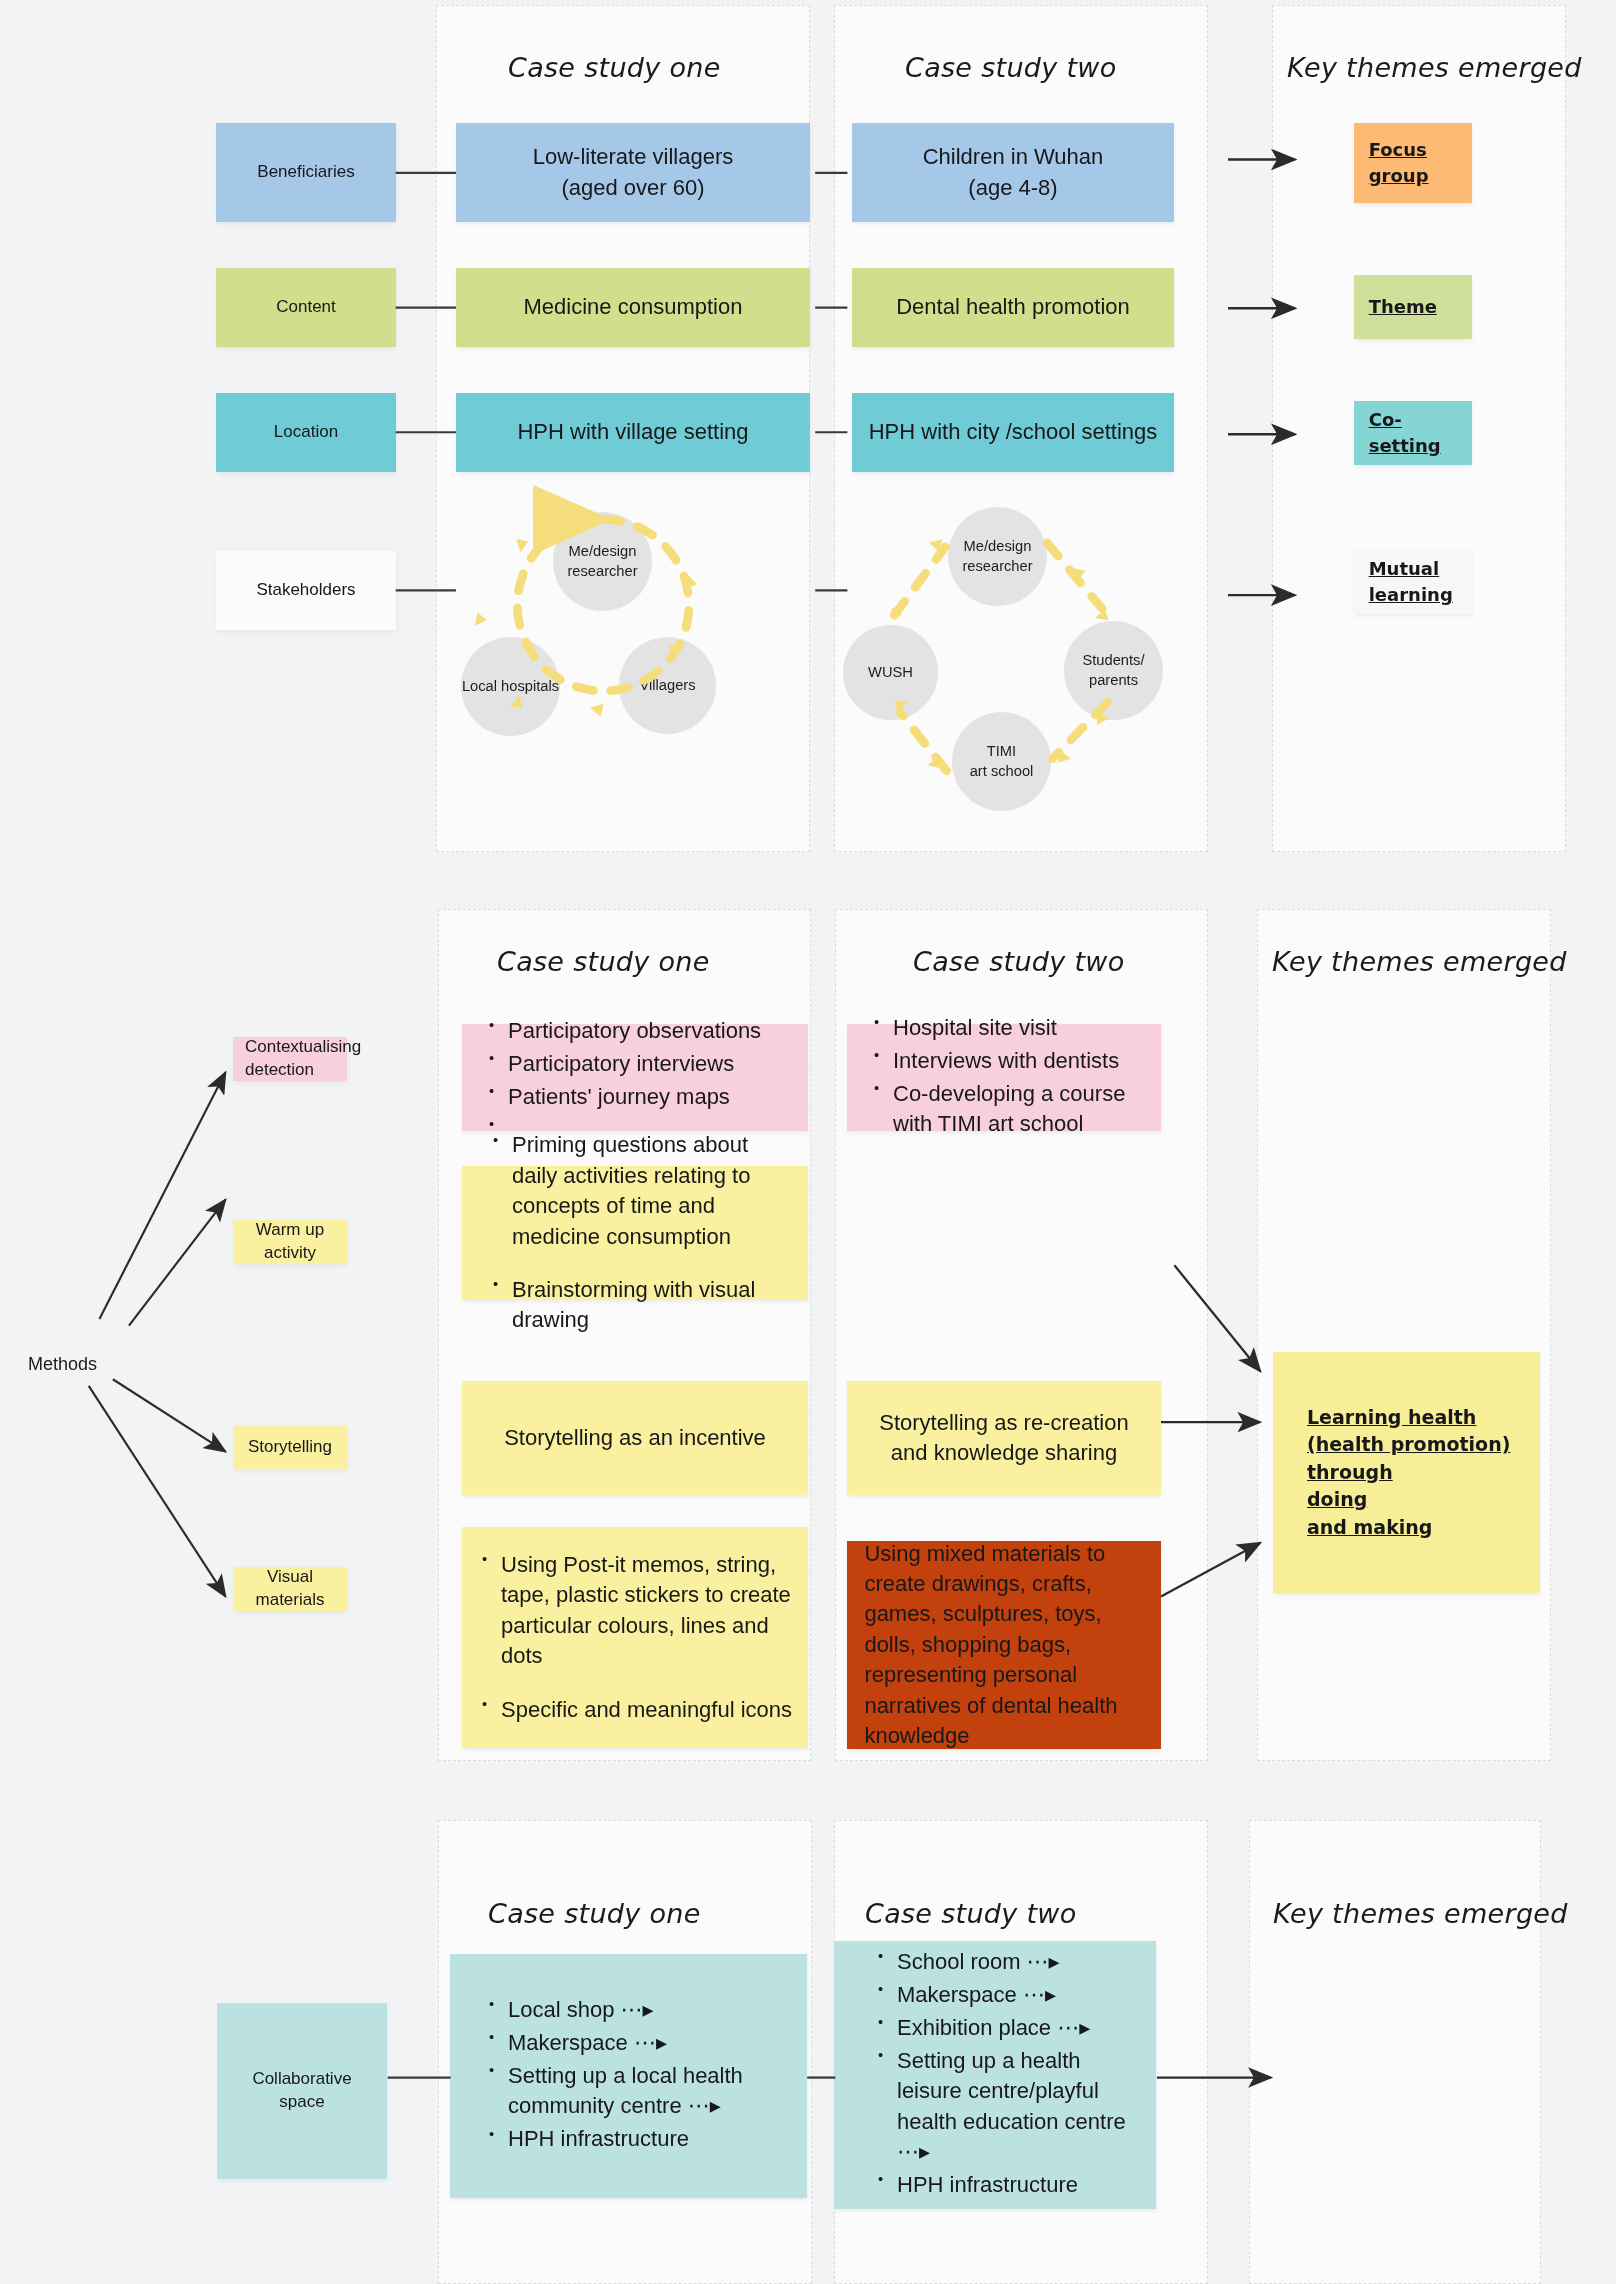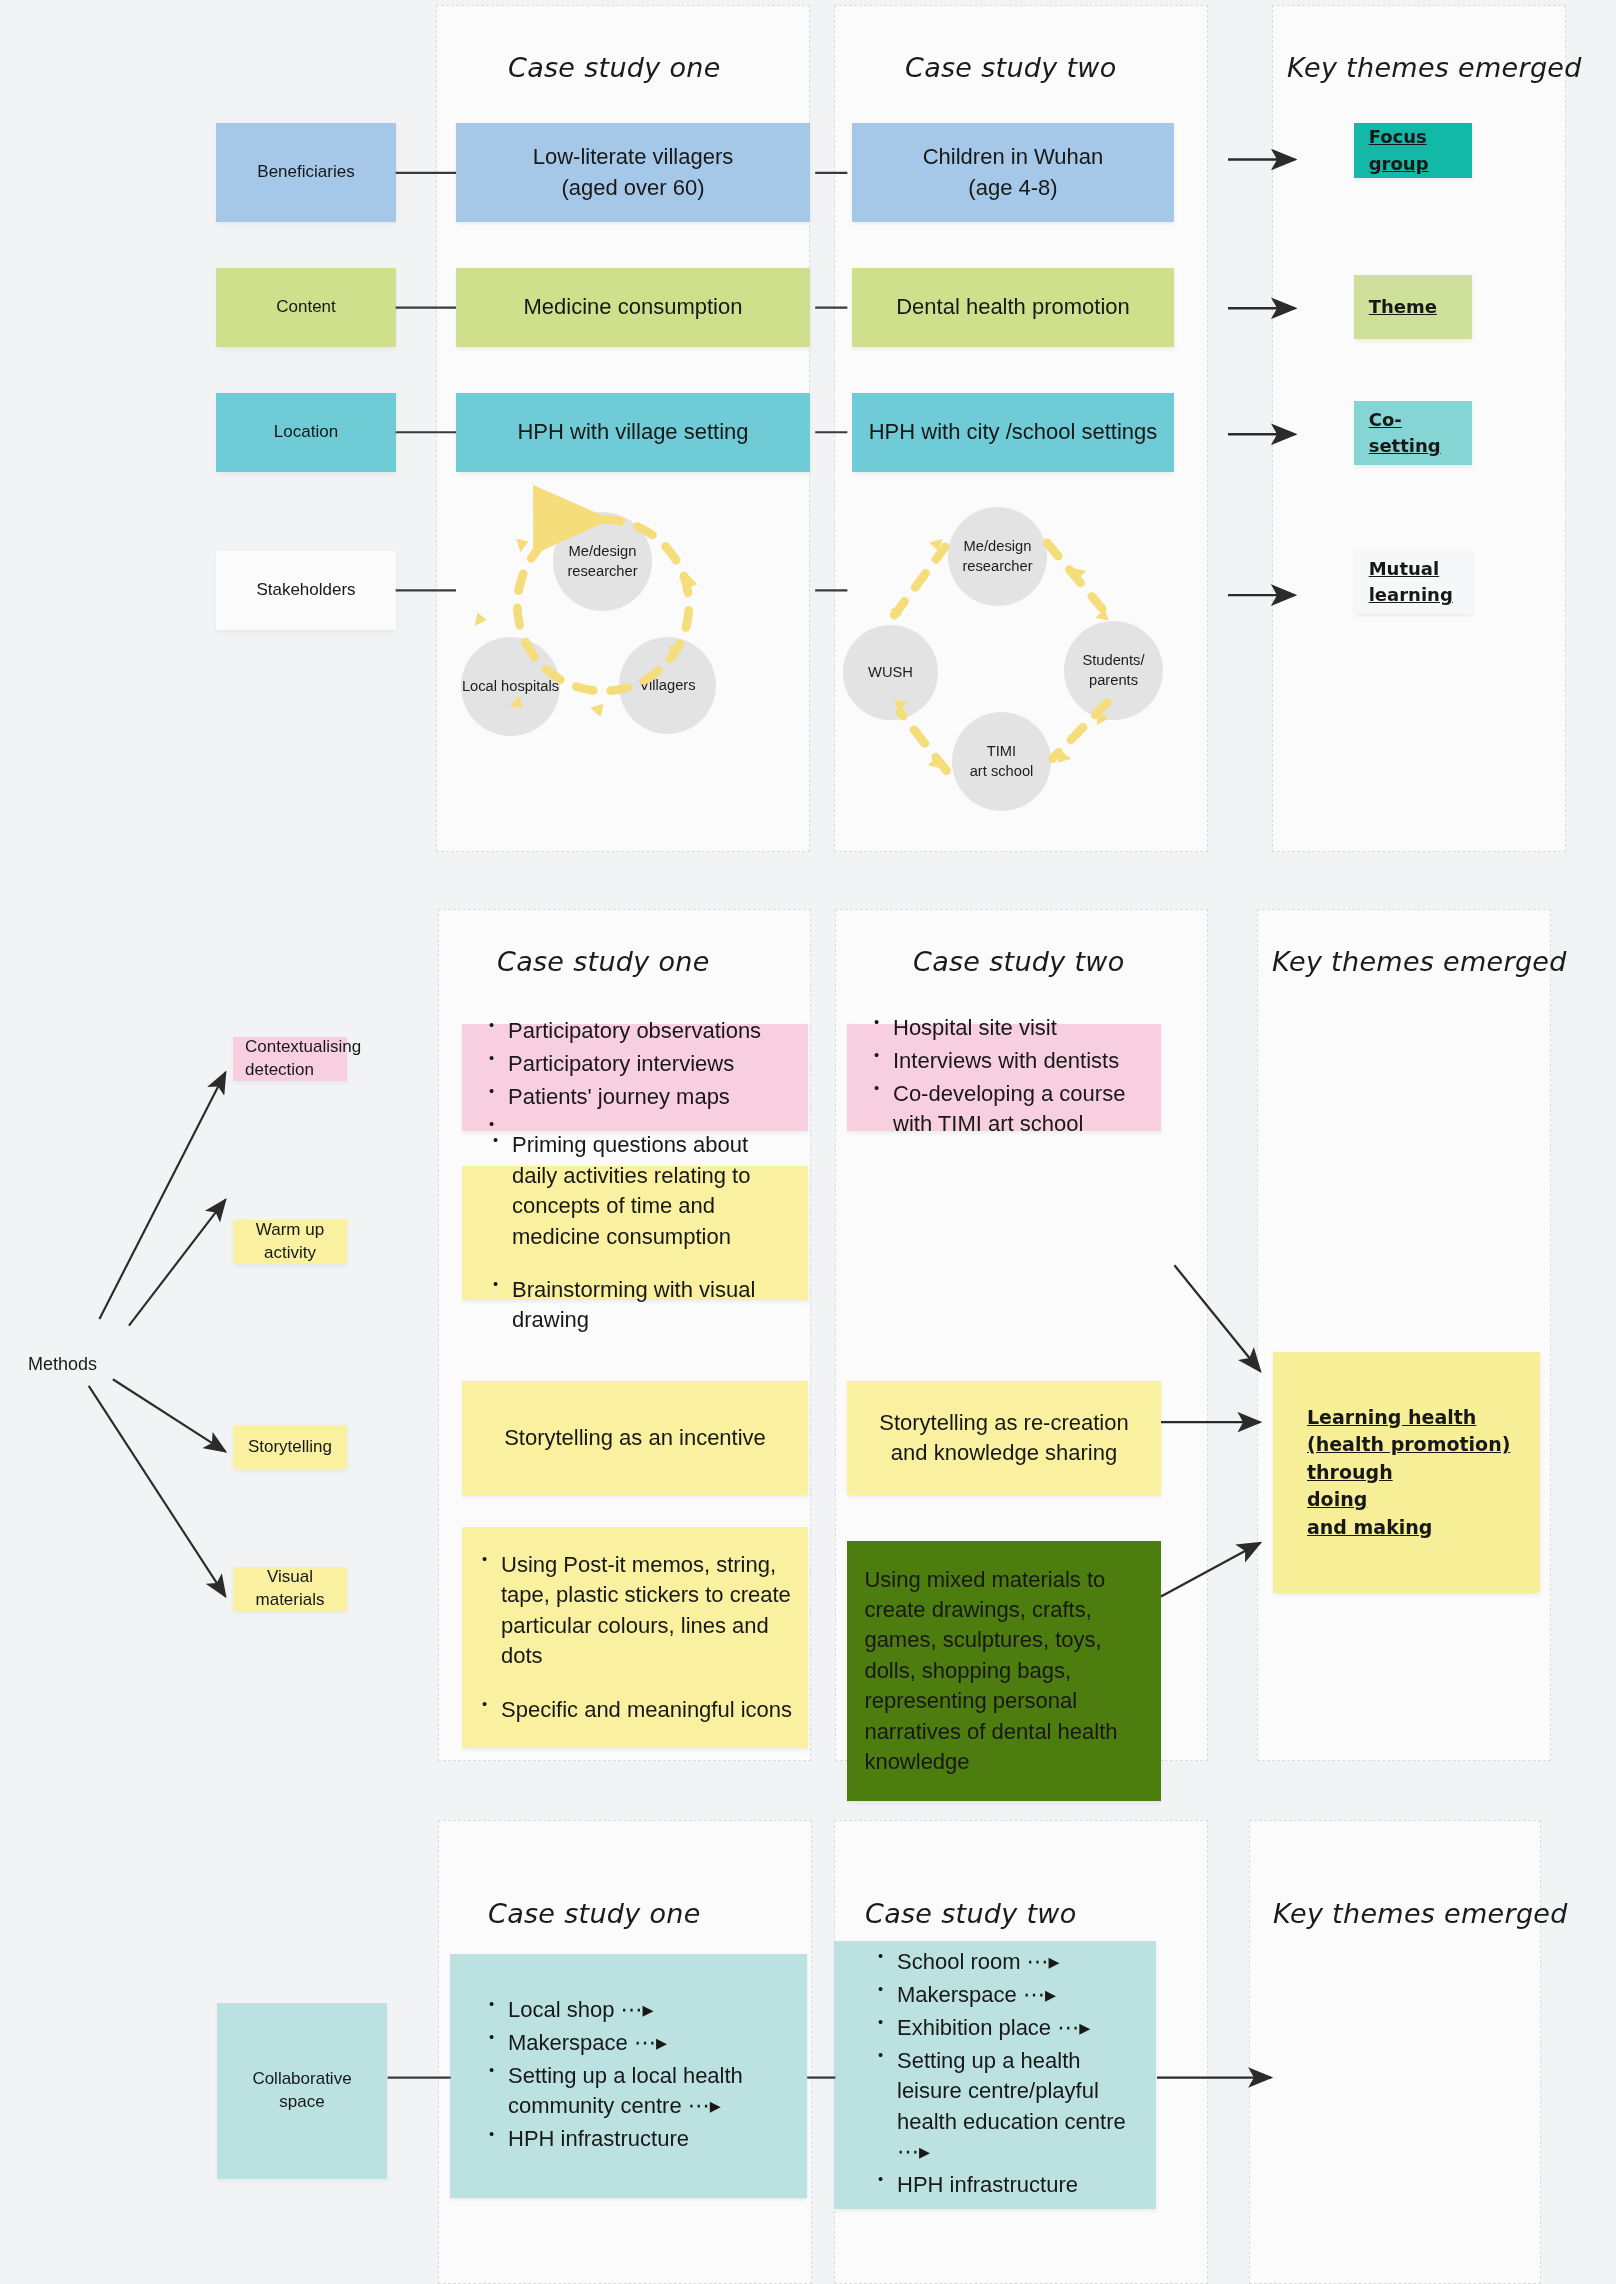--- a/index.html
+++ b/index.html
@@ -172,21 +172,21 @@
 parents</span>
   </div>
   <div class="circle" style="left:952px; top:712px; width:99px; height:99px;">
     <span style="white-space:pre-line;">TIMI
 art school</span>
   </div>
   <div class="circle" style="left:843px; top:625px; width:95px; height:95px;">
     <span style="white-space:pre-line;">WUSH</span>
   </div>
 
-  <div class="card theme-card" style="left:1354px; top:123px; width:118px; height:55px; background:#14b8a6;">
+  <div class="card theme-card" style="left:1354px; top:123px; width:118px; height:80px; background:#fdba74;">
     <div class="card-inner" style="white-space:pre-line;">Focus 
 group</div>
   </div>
   <div class="card theme-card" style="left:1354px; top:275px; width:118px; height:64px; background:#cfe09a;">
     <div class="card-inner" style="white-space:pre-line;">Theme</div>
   </div>
   <div class="card theme-card" style="left:1354px; top:401px; width:118px; height:64px; background:#86d5d5;">
     <div class="card-inner" style="white-space:pre-line;">Co-setting</div>
   </div>
   <div class="card theme-card" style="left:1354px; top:550px; width:118px; height:64px; background:#f6f7f9;">
@@ -259,21 +259,21 @@
         <li style="padding-right:20px;">Co-developing a course with TIMI art school</li>
       </ul>
     </div>
   </div>
 
 
   <div class="card center" style="left:847px; top:1381px; width:314px; height:114px; background:#f9f0a0;">
     <div class="card-inner" style="padding:0 19px;">Storytelling as re-creation and knowledge sharing</div>
   </div>
 
-  <div class="card lefttext" style="left:847px; top:1541px; width:314px; height:260px; background:#4d7c0f;">
+  <div class="card lefttext" style="left:847px; top:1541px; width:314px; height:208px; background:#c2410c;">
     <div class="card-inner" style="padding-left:17.4px; padding-right:17.4px;">
       <p class="plain-para">Using mixed materials to create drawings, crafts, games, sculptures, toys, dolls, shopping bags, representing personal narratives of dental health knowledge</p>
     </div>
   </div>
 
   <div class="card theme-card lefttext" style="left:1273px; top:1352px; width:267px; height:241px; background:#f7ef97; font-size:19px;">
     <div class="card-inner" style="white-space:pre-line; padding-left:34px;">Learning health
 (health promotion)
 through
 doing

